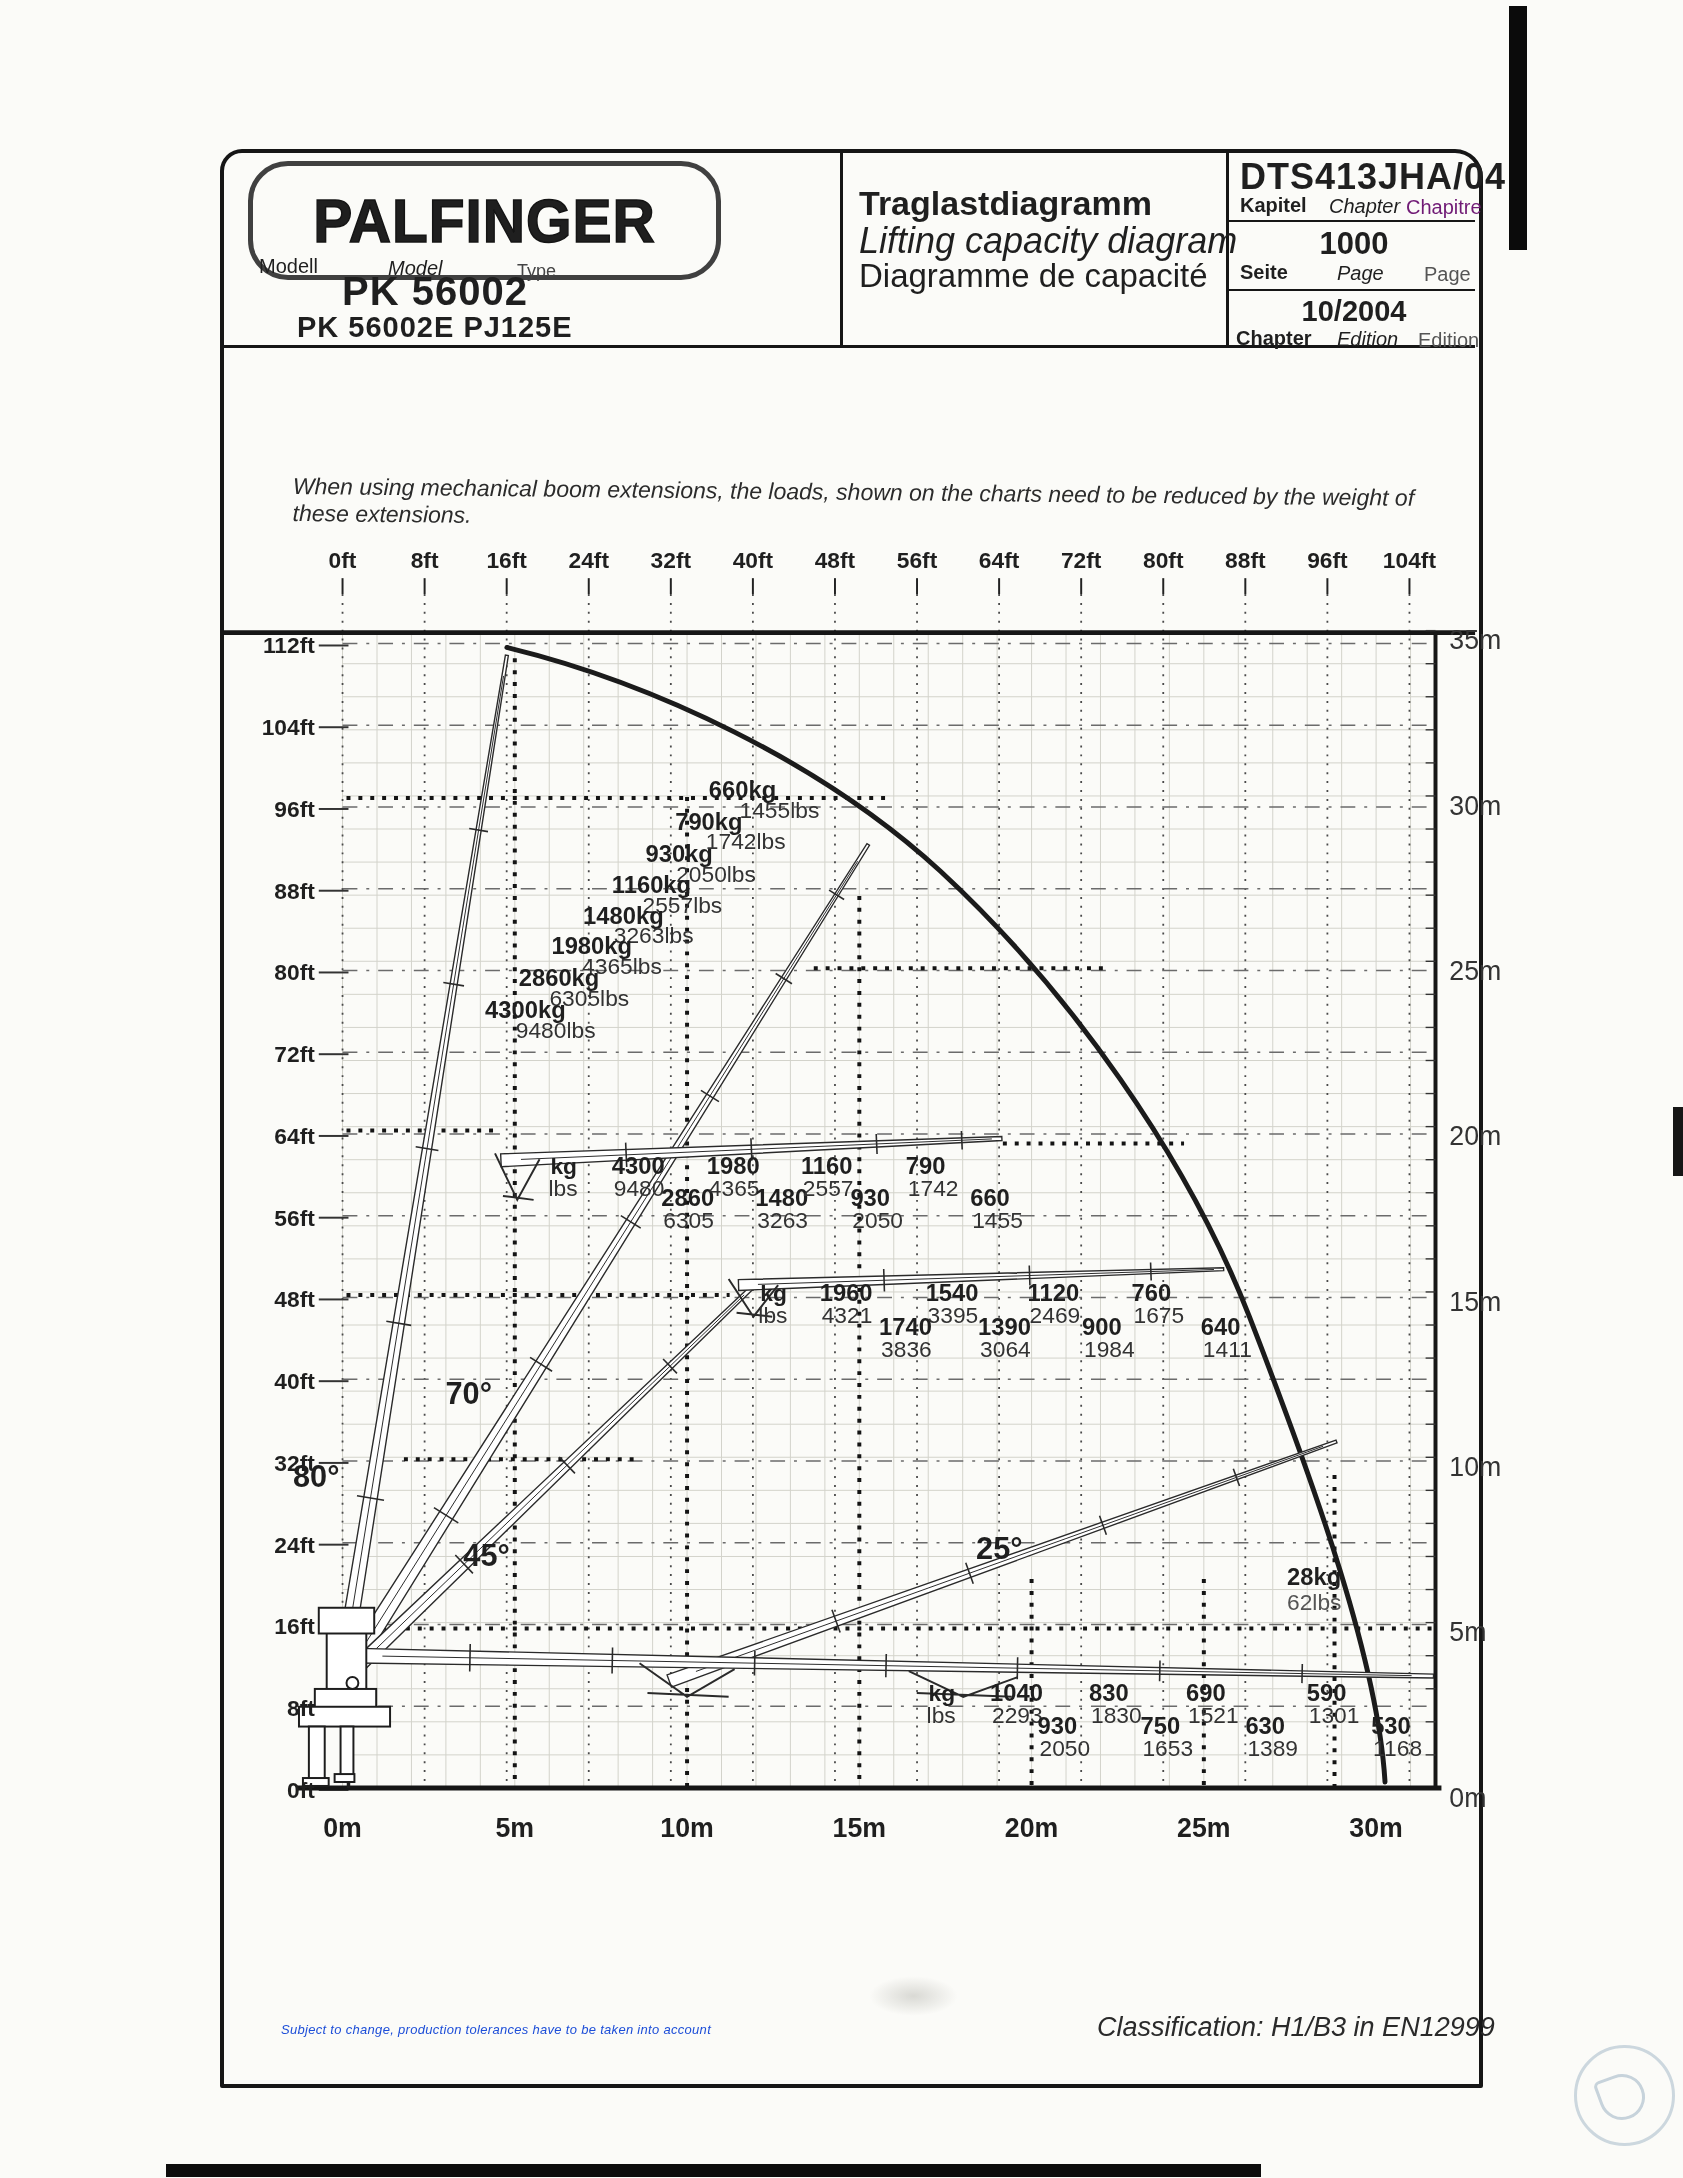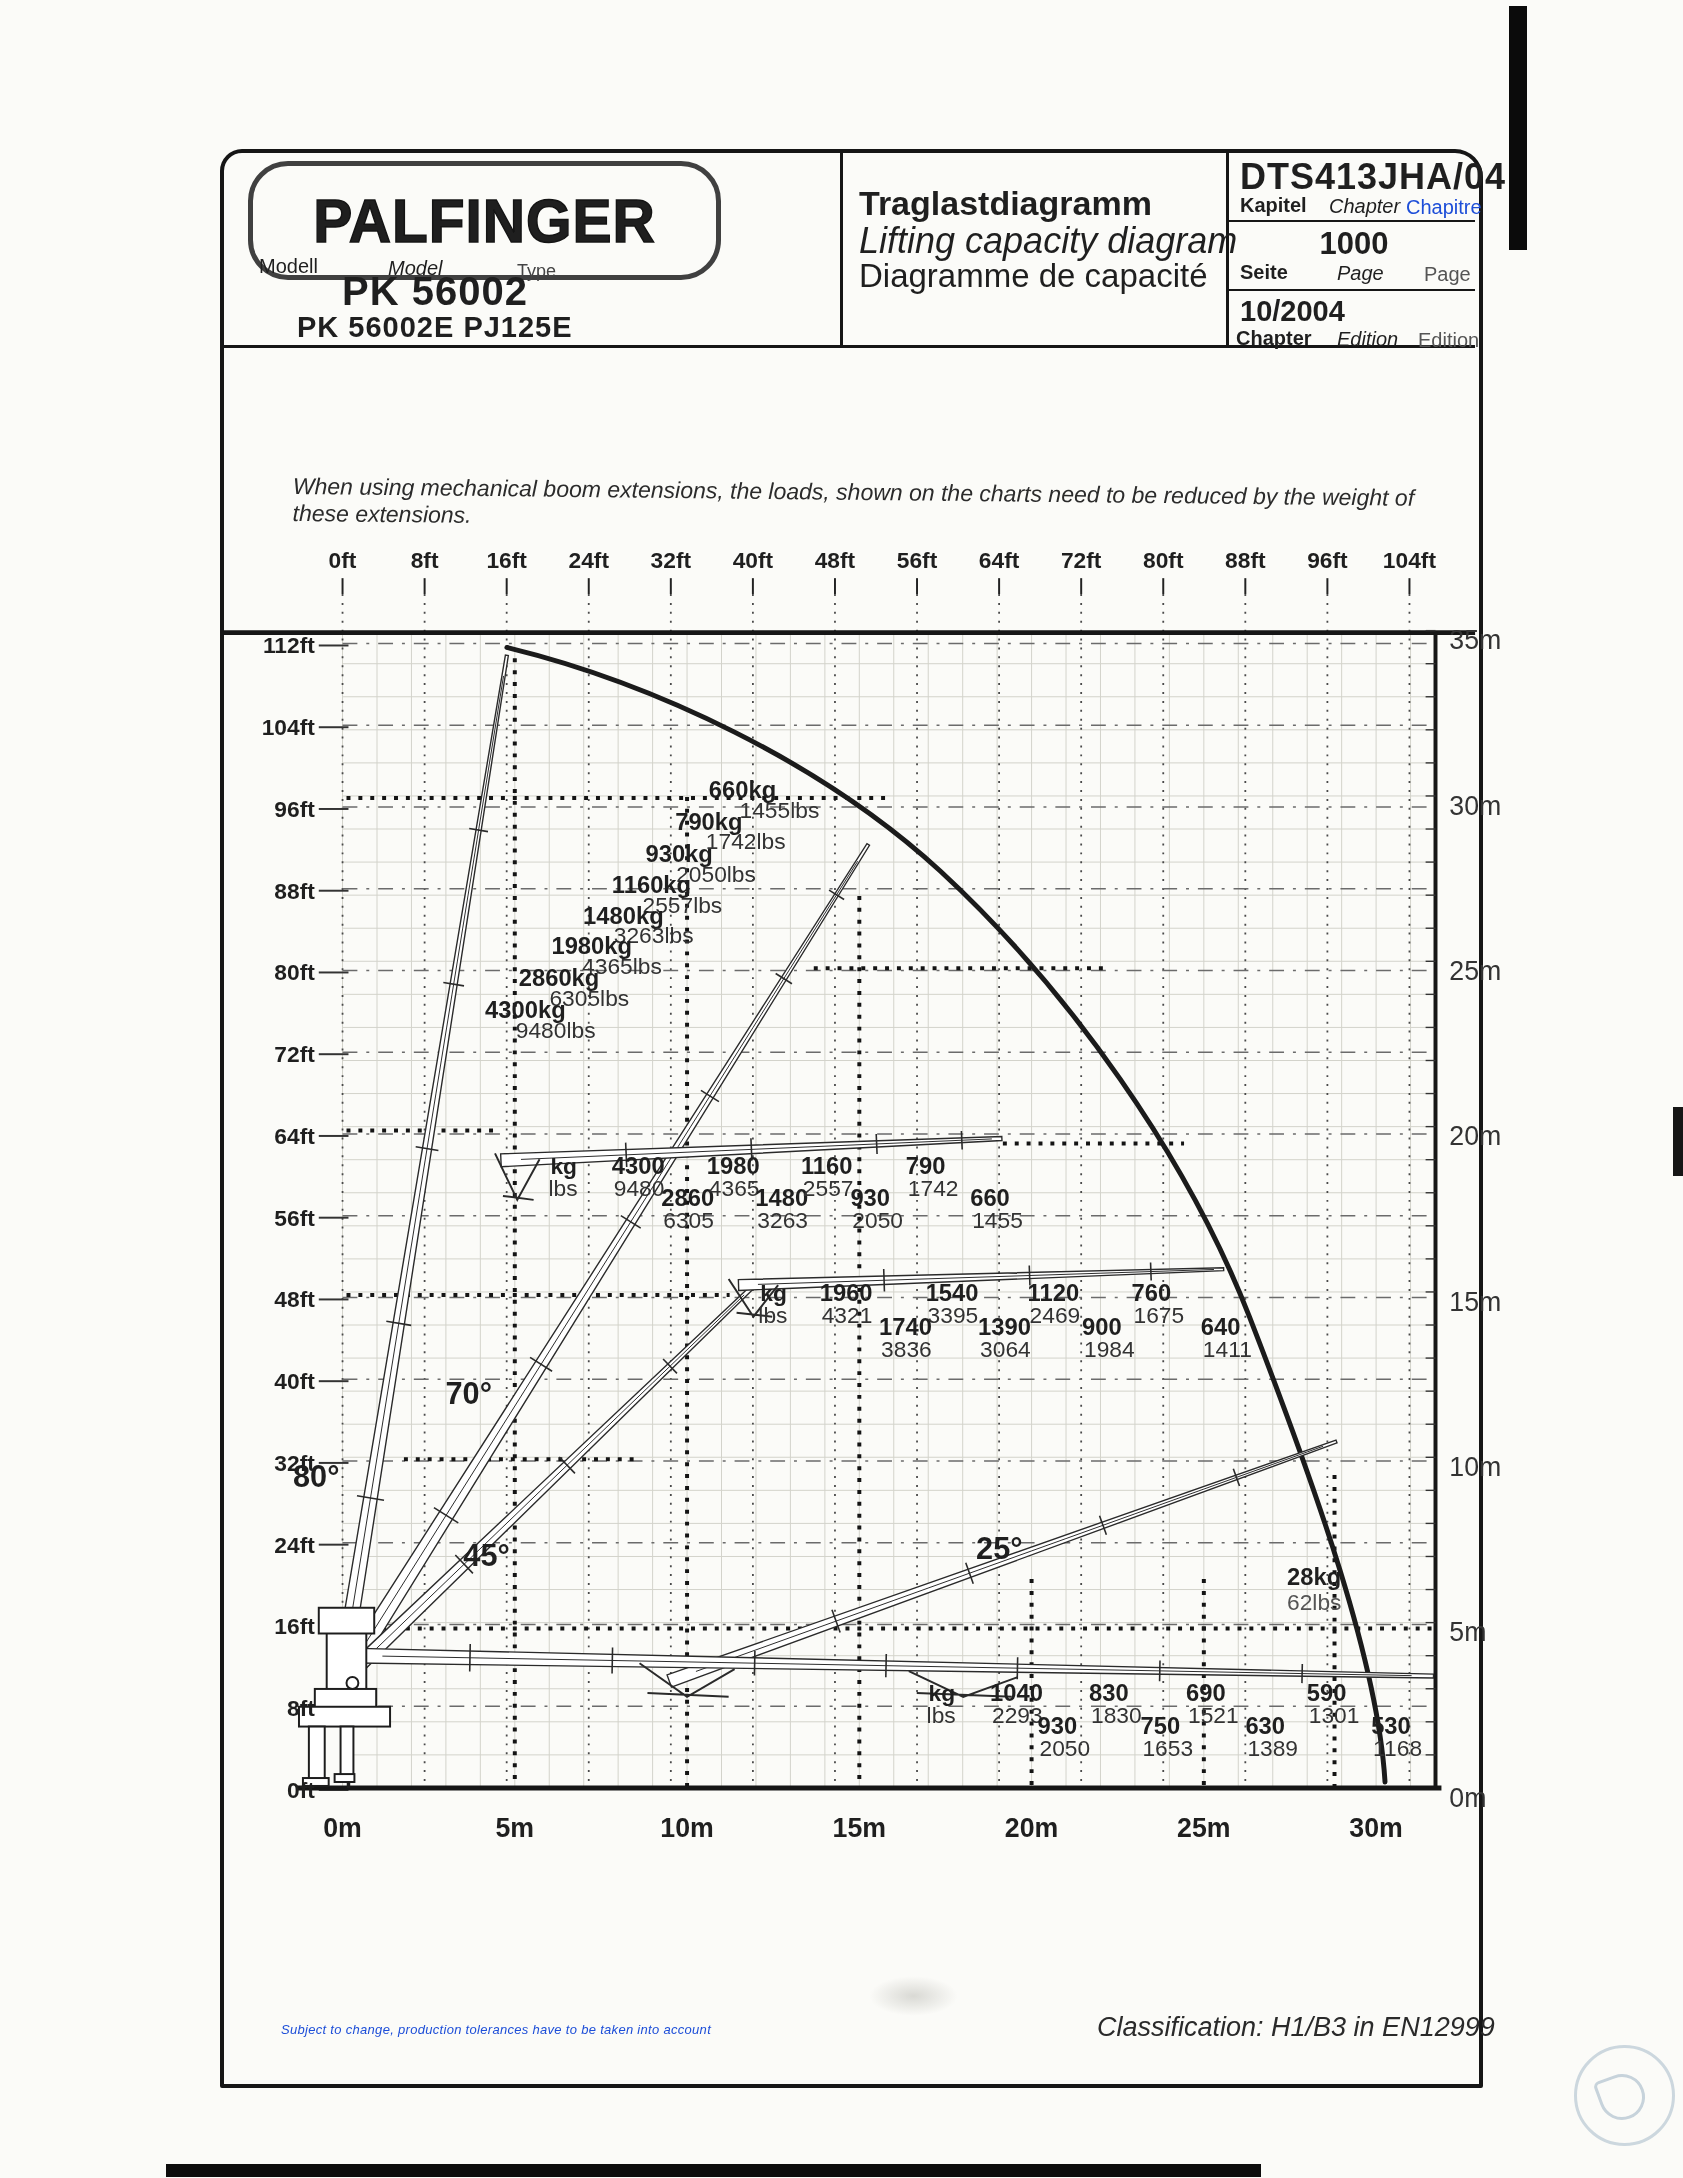--- a/index.html
+++ b/index.html
@@ -80,26 +80,26 @@
   <div class="abs model-big" style="left:342px;top:269px;">PK 56002</div>
   <div class="abs model-sub" style="left:297px;top:311px;">PK 56002E PJ125E</div>
 
   <div class="abs title-de" style="left:859px;top:184px;">Traglastdiagramm</div>
   <div class="abs title-en" style="left:859px;top:220px;text-align:center;">Lifting capacity diagram</div>
   <div class="abs title-fr" style="left:859px;top:257px;">Diagramme de capacité</div>
 
   <div class="abs code-big" style="left:1240px;top:156px;width:228px;text-align:center;">DTS413JHA/04</div>
   <div class="abs tri b" style="left:1240px;top:194px;">Kapitel</div>
   <div class="abs tri italic" style="left:1329px;top:195px;">Chapter</div>
-  <div class="abs tri" style="left:1406px;top:196px;color:#1d4ed8;">Chapitre</div>
+  <div class="abs tri" style="left:1406px;top:196px;color:#701a75;">Chapitre</div>
   <div class="abs cell-val" style="left:1240px;top:226px;width:228px;text-align:center;">1000</div>
   <div class="abs tri b" style="left:1240px;top:261px;">Seite</div>
   <div class="abs tri italic" style="left:1337px;top:262px;">Page</div>
   <div class="abs tri" style="left:1424px;top:263px;color:#555;">Page</div>
-  <div class="abs cell-val" style="left:1240px;top:295px;width:228px;text-align:left;font-size:29px;">10/2004</div>
+  <div class="abs cell-val" style="left:1240px;top:295px;width:228px;text-align:center;font-size:29px;">10/2004</div>
   <div class="abs tri b" style="left:1236px;top:327px;">Chapter</div>
   <div class="abs tri italic" style="left:1337px;top:328px;">Edition</div>
   <div class="abs tri" style="left:1418px;top:329px;color:#555;">Edition</div>
 
   <div class="abs note" style="left:293px;top:473px;width:1168px;">When using mechanical boom extensions, the loads, shown on the charts need to be reduced by the weight of these extensions.</div>
 
   <svg id="chart" class="abs" style="left:0;top:0;" width="1683" height="2178" viewBox="0 0 1700 2200">
       <line x1="346" y1="639" x2="346" y2="1806" stroke="#d2d2ca" stroke-width="1"></line>
       <line x1="380.8" y1="639" x2="380.8" y2="1806" stroke="#d2d2ca" stroke-width="1"></line>
       <line x1="415.6" y1="639" x2="415.6" y2="1806" stroke="#d2d2ca" stroke-width="1"></line>

